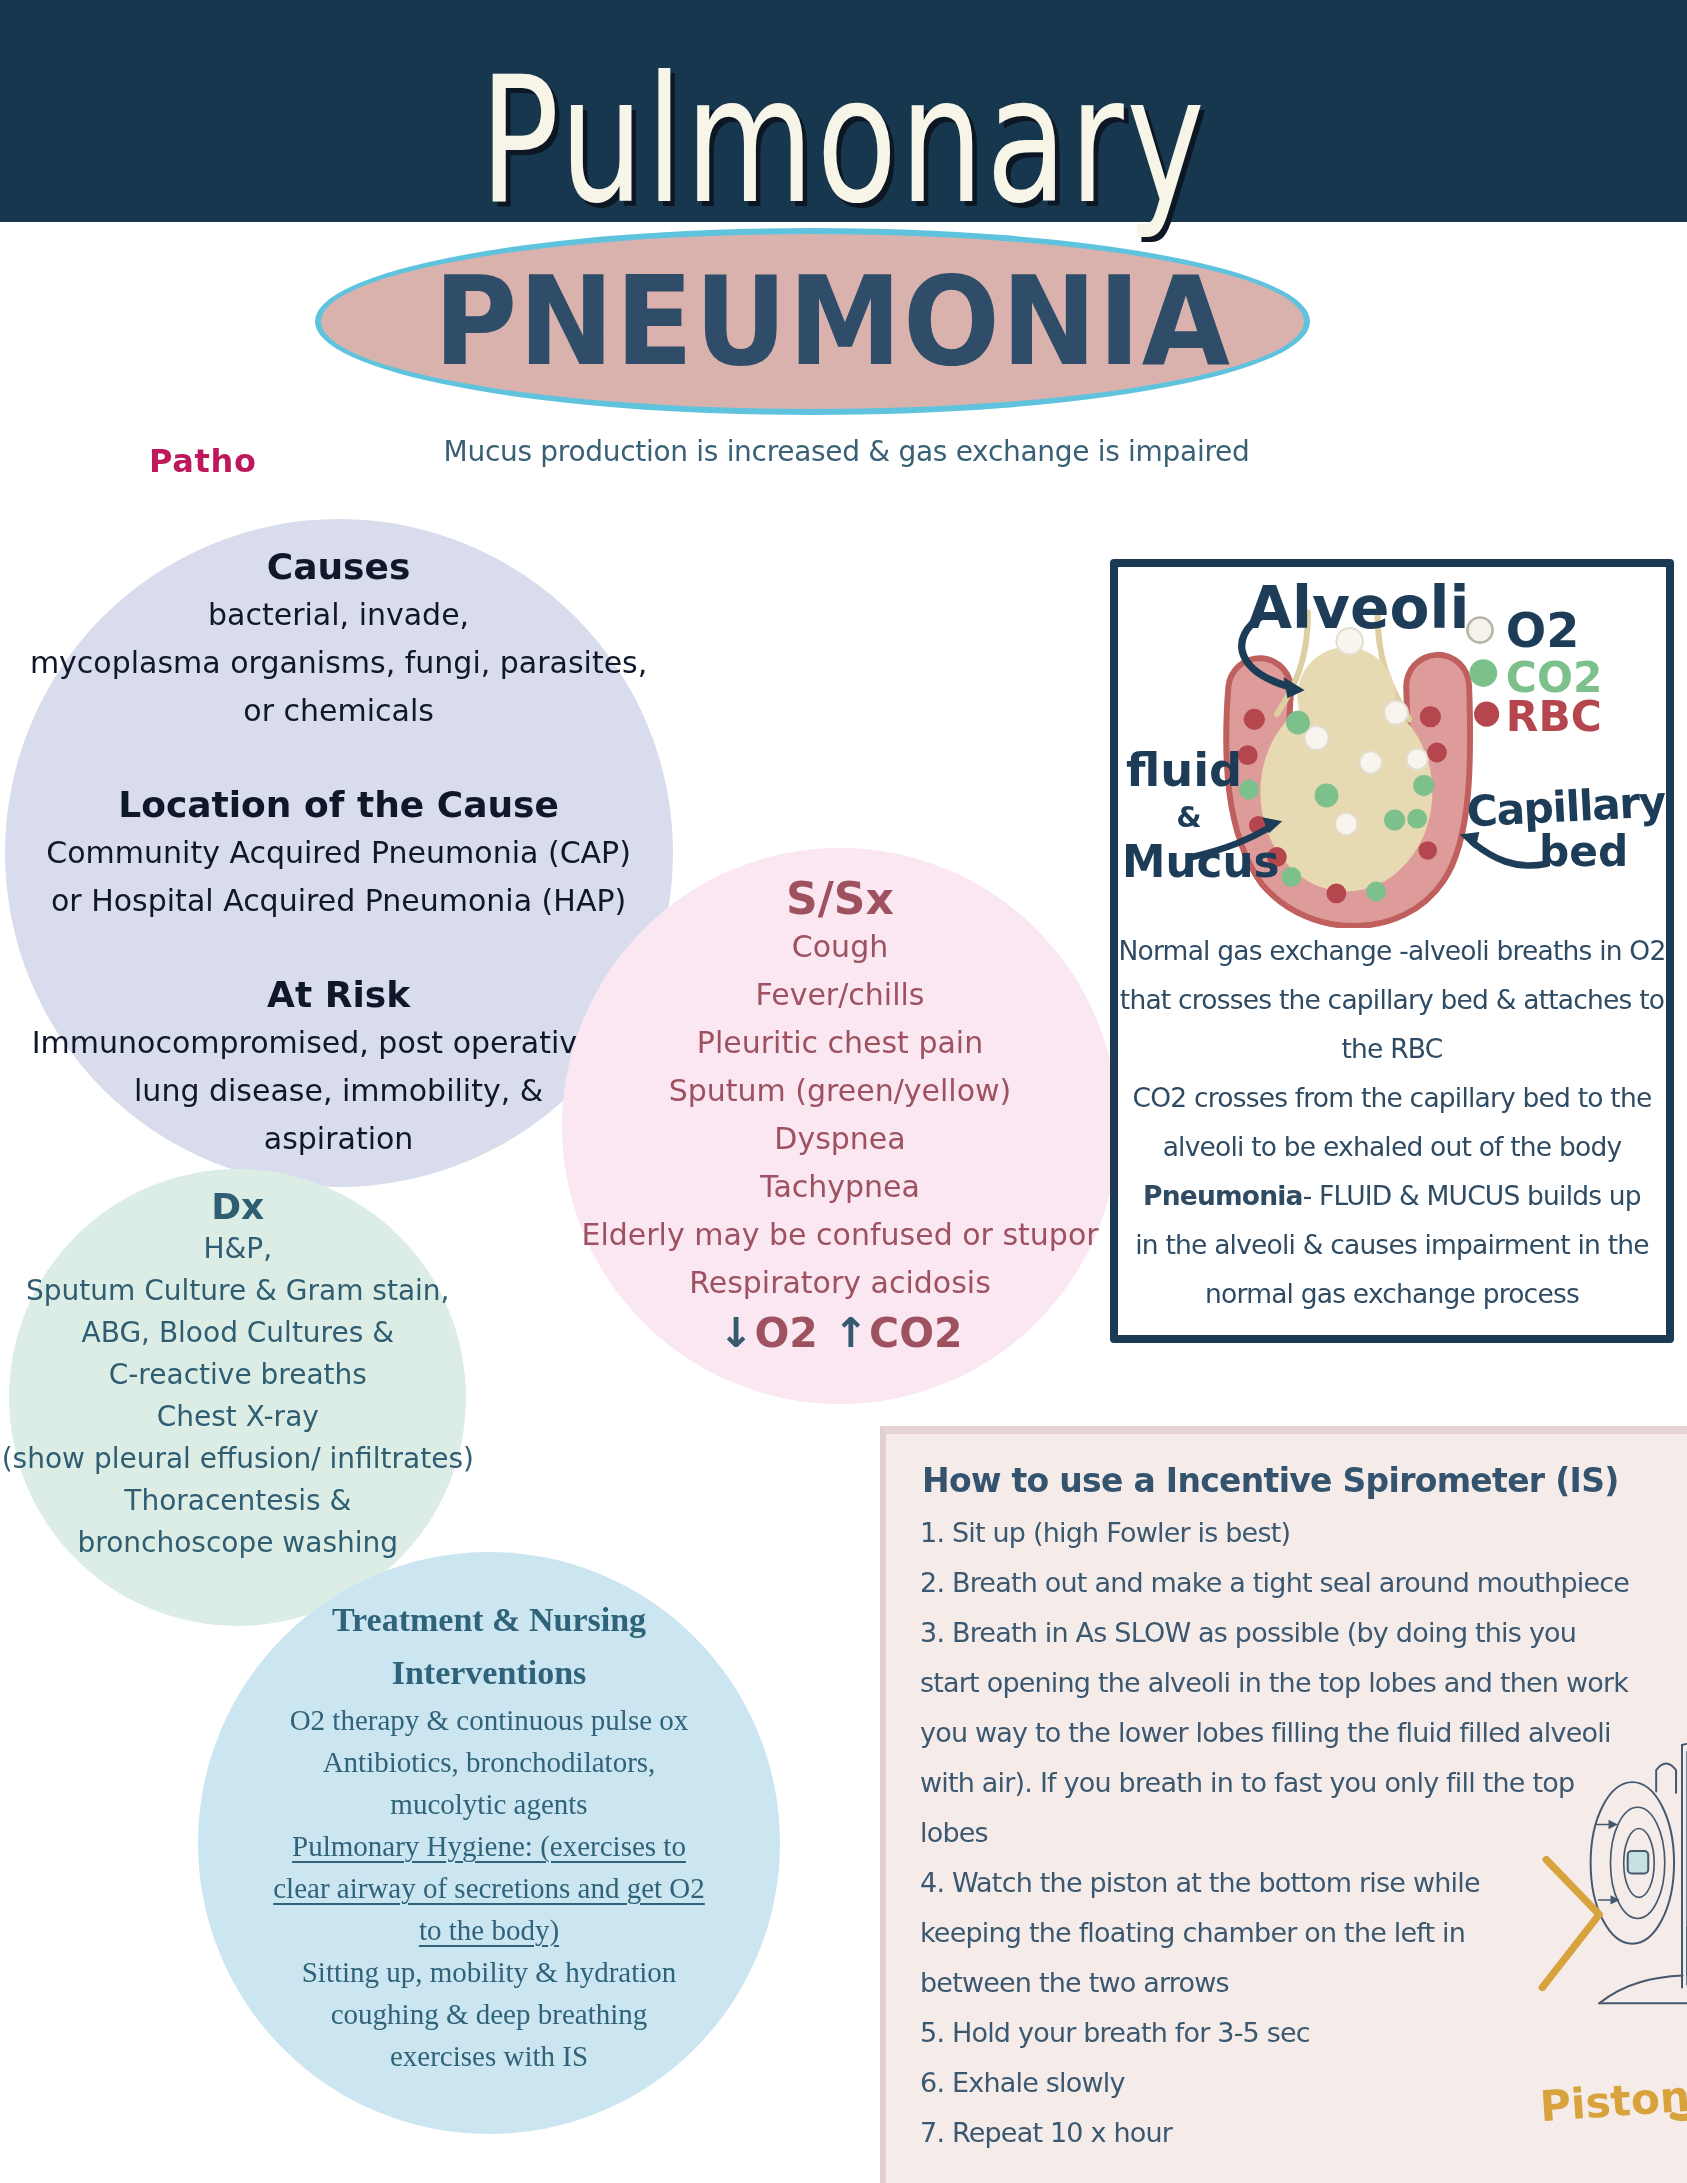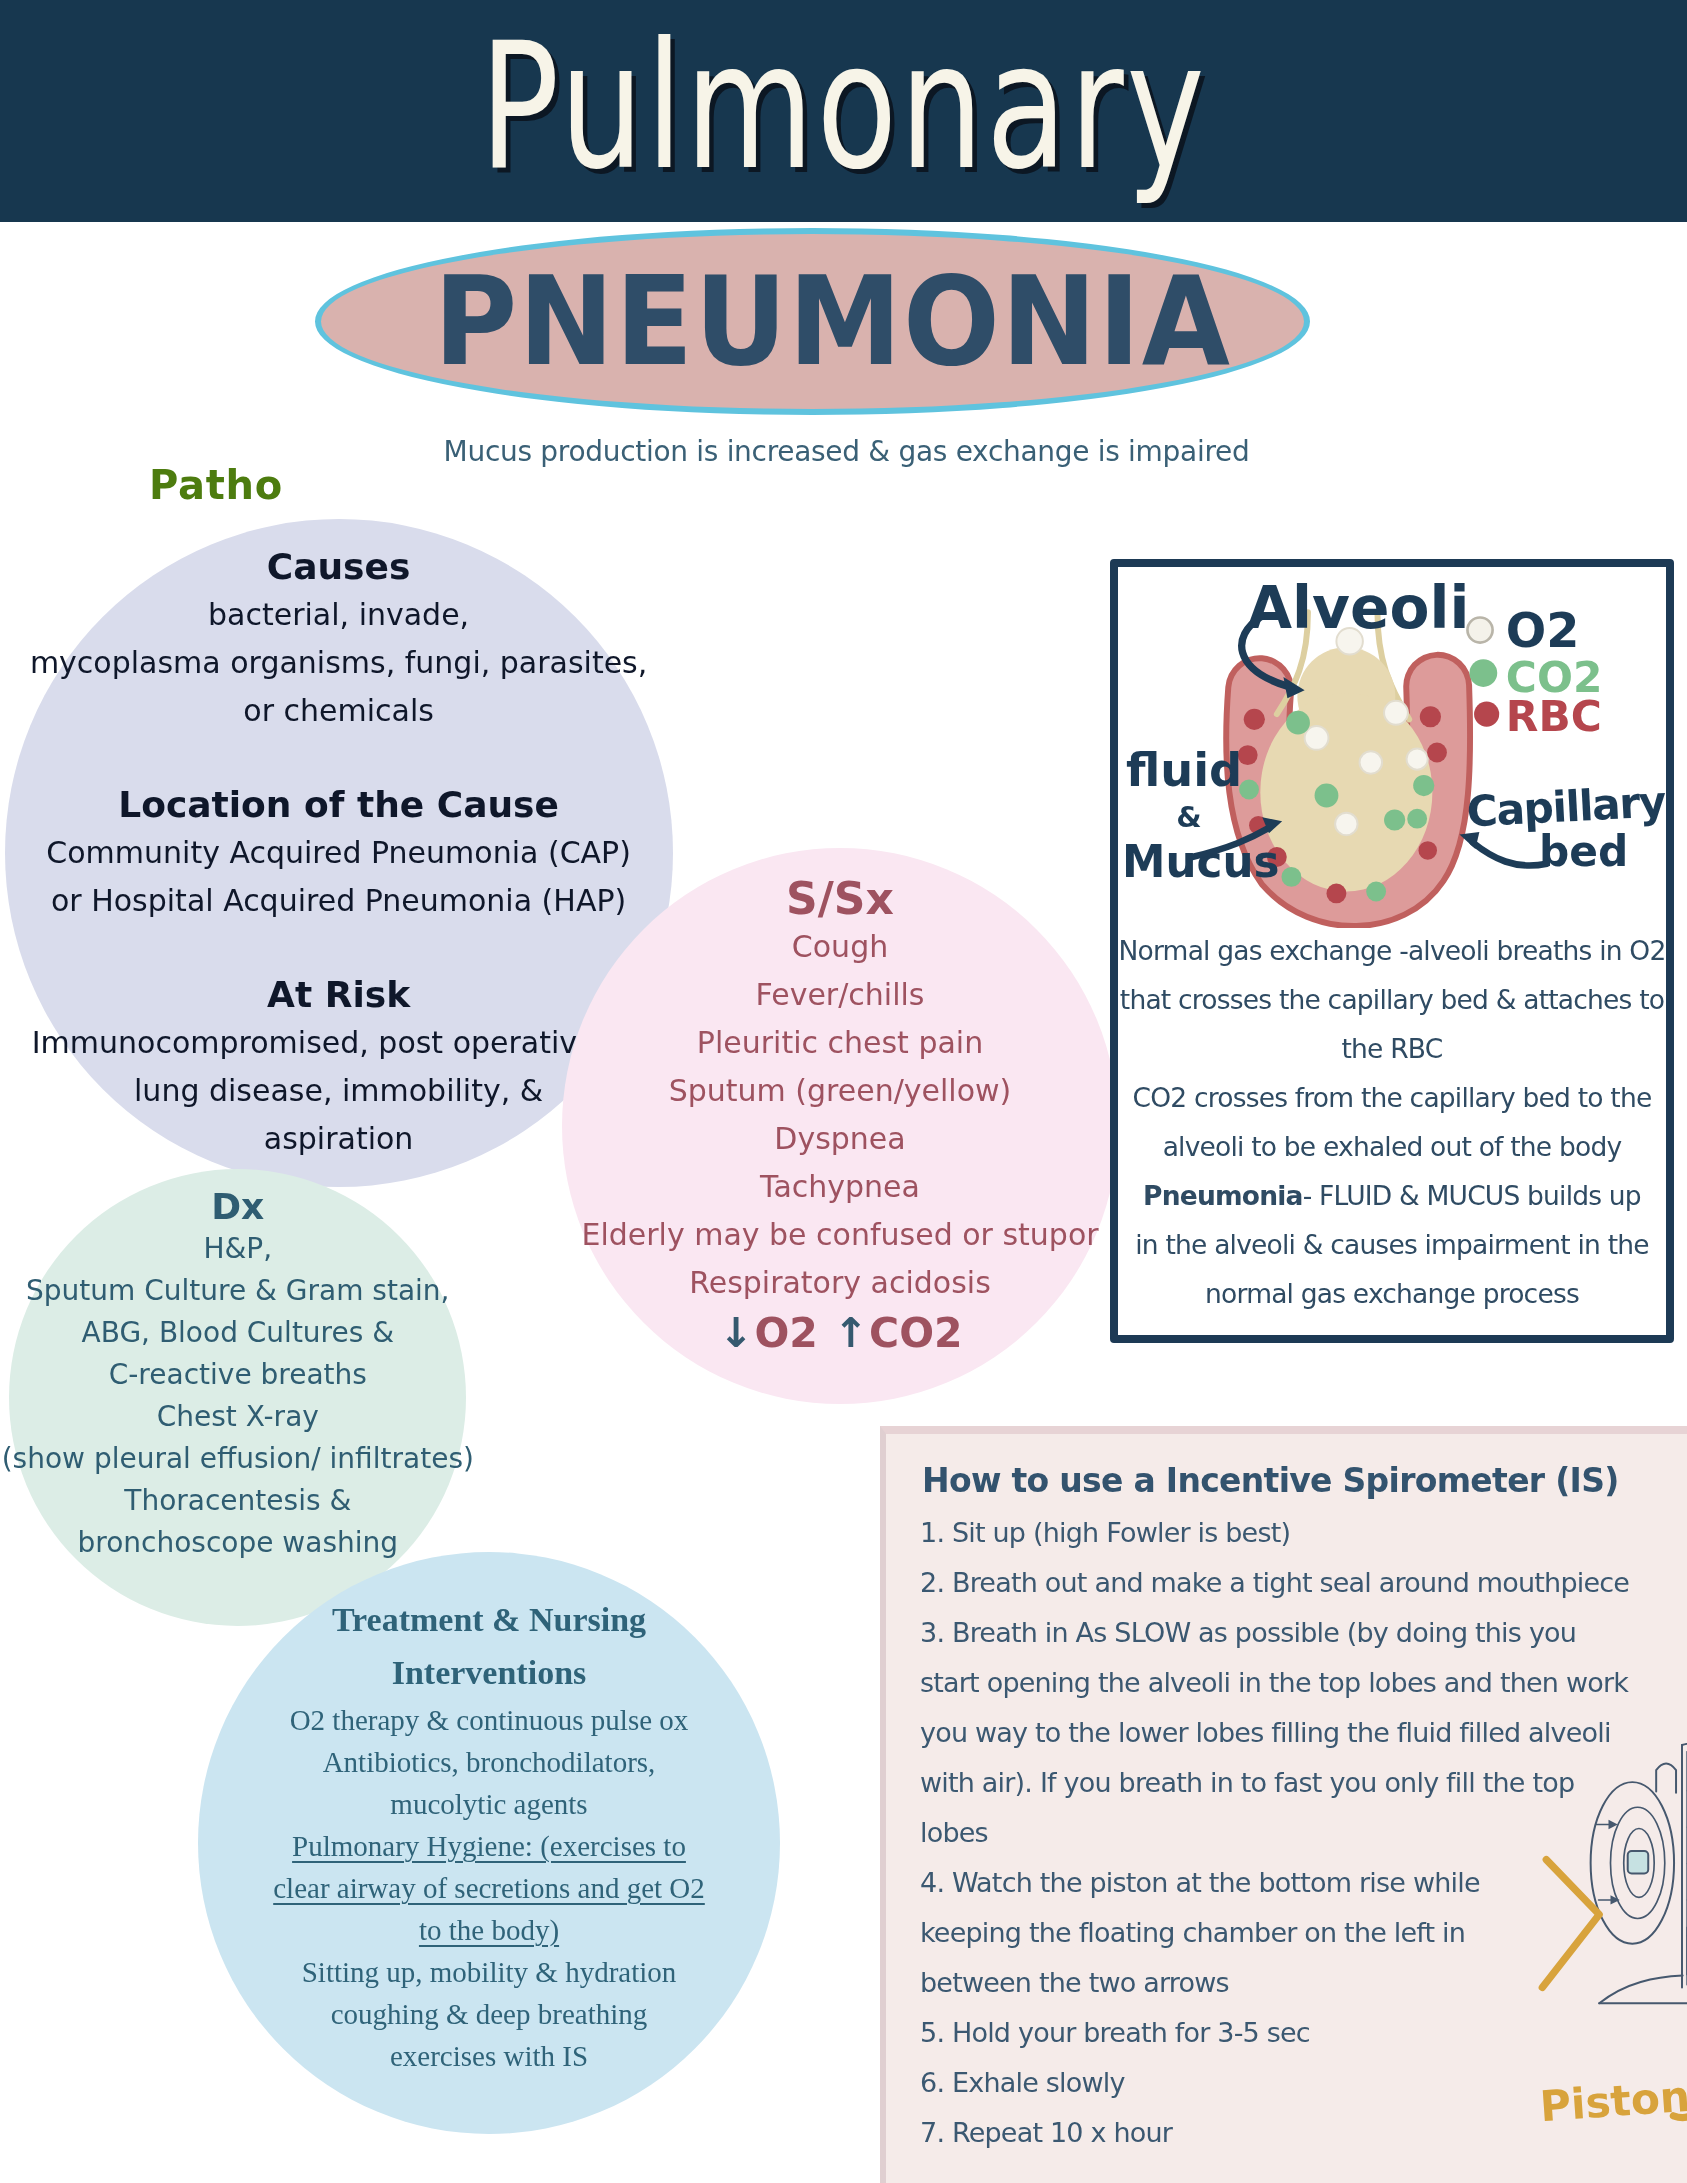--- a/index.html
+++ b/index.html
@@ -4,42 +4,42 @@
 <style>
   html,body{margin:0;padding:0;background:#ffffff;}
   #page{
     position:relative; width:1687px; height:2183px; overflow:hidden;
     background:#ffffff;
     font-family:"DejaVu Sans","Liberation Sans",sans-serif;
   }
   
   .banner{
     position:absolute; left:0; top:0; width:1687px; height:222px;
-    background:#17374f; display:flex; align-items:center; justify-content:center;
+    background:#17374f; display:flex; align-items:flex-end; justify-content:center;
   }
   .banner-title{
     color:#f7f4e8; font-size:132px; font-weight:500; letter-spacing:2.6px;
     transform:scaleY(1.32); transform-origin:center 60%;
     text-shadow:4.6px 4px 0 #0c1723;
     white-space:nowrap;
   }
   
   .ellipse{
     position:absolute; left:315px; top:228px; width:995px; height:187px;
     background:#d9b2ae; border:6px solid #5fc3de; border-radius:50%;
     box-sizing:border-box; display:flex; align-items:center; justify-content:center;
   }
   .ellipse-title{
     color:#2f4d68; font-size:114px; font-weight:700; letter-spacing:1.3px;
     transform:scaleY(1.08); padding-left:40px; white-space:nowrap;
   }
   
   .patho-label{
-    position:absolute; left:149px; top:462px; font-size:40px; font-weight:800;
-    color:#4d7c0f; letter-spacing:0.7px;
+    position:absolute; left:149px; top:442px; font-size:32px; font-weight:800;
+    color:#be185d; letter-spacing:0.7px;
   }
   .patho-desc{
     position:absolute; left:198px; top:425px; width:1297px; text-align:center;
     color:#3a6076; font-size:28px; letter-spacing:-0.3px; line-height:53px;
     white-space:nowrap;
   }
   
   .circle{
     position:absolute; border-radius:50%; box-sizing:border-box;
     display:flex; flex-direction:column; align-items:center;

